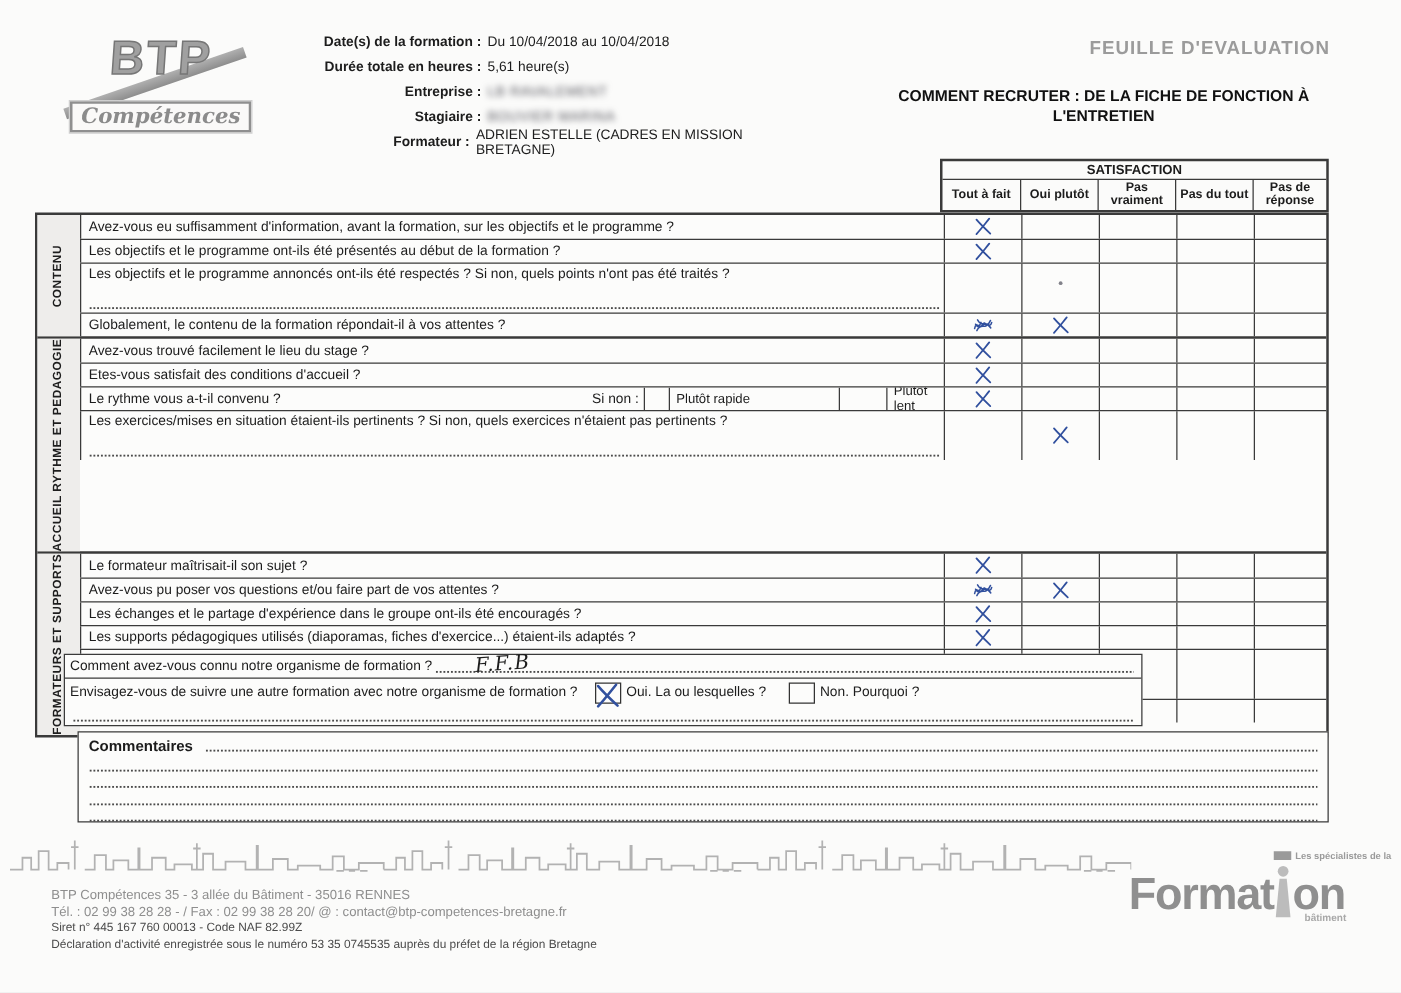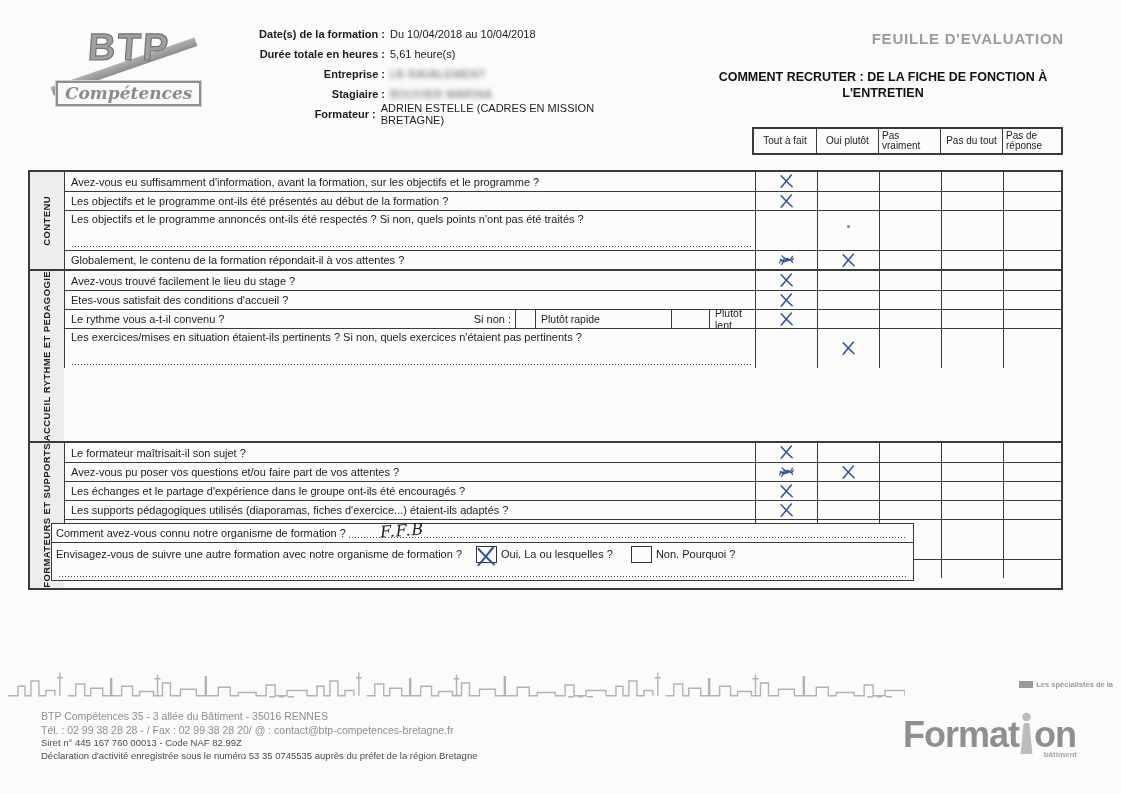--- a/index.html
+++ b/index.html
@@ -31,21 +31,21 @@
   .sheet-title { position:absolute; right:57px; top:30px; font-size:15px; font-weight:bold;
     color:#9b9b9b; letter-spacing:.8px; }
   .course-title { position:absolute; left:697px; top:69px; width:372px; text-align:center;
     font-weight:bold; font-size:12.5px; line-height:1.3; color:#111; }
   
   .sat { position:absolute; left:752px; top:127px; width:311px; border:2px solid #3a3a3a; }
   .sat-title { height:15px; font-size:10.5px; font-weight:bold; text-align:center;
     line-height:14px; border-bottom:1.5px solid #3a3a3a; }
   .sat-cols { display:flex; }
   .sat-col { width:62px; height:24px; border-left:1.5px solid #3a3a3a; font-size:10px;
-    font-weight:normal; display:flex; align-items:center; justify-content:center;
+    font-weight:bold; text-align:center; display:flex; align-items:center; justify-content:center;
     line-height:1.05; padding:0 3px; }
   .sat-col:first-child { border-left:none; }
   .sat-col:last-child { flex:1; }
   
   .table { position:absolute; left:28px; top:170px; width:1035px; border:2px solid #3a3a3a; background:#fcfcfb; }
   .sec { display:flex; }
   .sec + .sec { border-top:2px solid #3a3a3a; }
   .sec-label { width:34px; background:#eeedeb; display:flex; align-items:center; justify-content:center; }
   .sec-label-text { writing-mode:vertical-rl; transform:rotate(180deg); font-weight:bold;
     font-size:9.5px; letter-spacing:.4px; text-align:center; line-height:1.25; color:#1d1d1d; }
@@ -103,21 +103,21 @@
   
   .skyline { position:absolute; left:8px; top:664px; }
   .footer { position:absolute; left:18px; top:710px; }
   .f-line { font-size:10.5px; color:#8e8e8e; line-height:1.3;margin-left:23px; }
   .f-line.dark { font-size:9.5px; color:#4a4a4a; }
   .flogo { position:absolute; left:903px; top:680px; width:210px; }
   .fl-tag { font-size:7.5px; font-weight:bold; color:#9a9a9a; padding-left:24px;
     display:flex; align-items:center;justify-content:flex-end; }
   .sq { width:14px; height:7px; background:#9a9a9a; display:inline-block; margin-right:3px; }
   .fl-word { font-size:36px; font-weight:900; color:#8f8f8f; letter-spacing:-1px; line-height:.9;
-    display:flex; align-items:flex-end;margin-top:20px; }
+    display:flex; align-items:flex-end; }
   .fl-word .person { margin:0 1px; position:relative; top:3px; }
   .fl-sub { font-size:8px; font-weight:bold; color:#a8a8a8; text-align:right; padding-right:36px; margin-top:-1px; }
 </style>
 </head>
 <body>
 
 <div id="page">
 
   <div class="logo">
     <div class="swoosh"></div>
@@ -145,20 +145,21 @@
       <div class="frow">
         <span class="flabel">Formateur :</span>
         <span class="fvalue">ADRIEN ESTELLE (CADRES EN MISSION BRETAGNE)</span>
       </div>
     </div>
 
   <div class="sheet-title">FEUILLE D'EVALUATION</div>
   <div class="course-title">COMMENT RECRUTER : DE LA FICHE DE FONCTION À L'ENTRETIEN</div>
 
   <div class="sat">
+    <div class="sat-title">SATISFACTION</div>
     <div class="sat-cols" id="sat-cols">
         <div class="sat-col">Tout à fait</div>
         <div class="sat-col">Oui plutôt</div>
         <div class="sat-col">Pas vraiment</div>
         <div class="sat-col">Pas du tout</div>
         <div class="sat-col">Pas de réponse</div>
       </div>
   </div>
 
   <div class="table" id="main-table">
@@ -491,20 +492,32 @@
             <span class="opt-group">
               <span class="cbox"></span>
               <span class="opt-label">Non. Pourquoi ?</span>
             </span>
           </span>
       </div>
       <div class="bottom-leader leader"></div>
     </div>
   </div>
 
+  <div class="comments">
+    <div class="c-head">
+      <span class="c-label">Commentaires</span>
+      <span class="leader"></span>
+    </div>
+    <div id="c-lines">
+        <div class="cline leader"></div>
+        <div class="cline leader"></div>
+        <div class="cline leader"></div>
+        <div class="cline leader"></div>
+      </div>
+  </div>
 
   <svg class="skyline" width="897" height="38" viewBox="0 0 900 36" preserveAspectRatio="none">
     <defs>
       <path id="skyseg" d="M0 30 h10 v-9 h7 v9 h6 v-14 h8 v14 h7 v-5 h9 v5 M52 30 v-22 m-3 5 h6 M60 30 h8 v-11 h9 v11 h6 v-7 h12 v7 h8 v-16 h1 v16 h10 v-9 h11 v9 h7 v-4 h14 v4 h9 v-12 h8 v12 h10 v-6 h16 v6 h9 v-18 h1 v18 h12 v-8 h12 v8 h8 v-3 h18 v3 h10 v-10 h9 v10 h12 v-5 h20 v5 M150 30 v-20 m-3 4 h6 M262 31 h6 m4 0 h5 m4 0 h6" fill="none" stroke="#b2b2b2" stroke-width="1.4"></path>
     </defs>
     <use href="#skyseg" x="0"></use>
     <use href="#skyseg" x="300"></use>
     <use href="#skyseg" x="600"></use>
   </svg>
 

